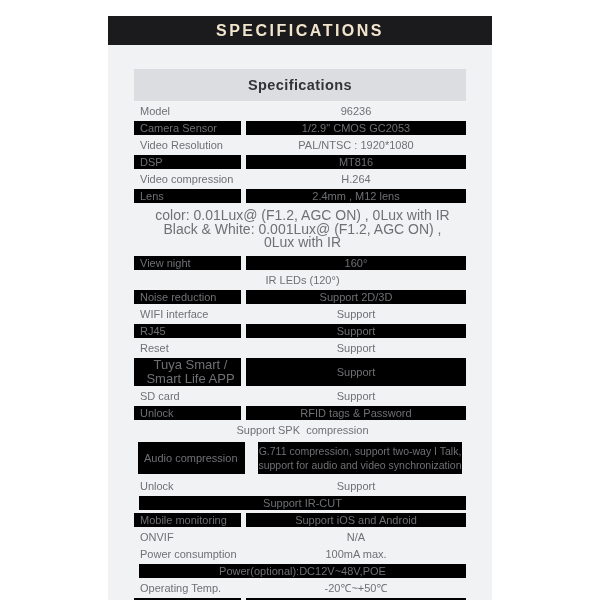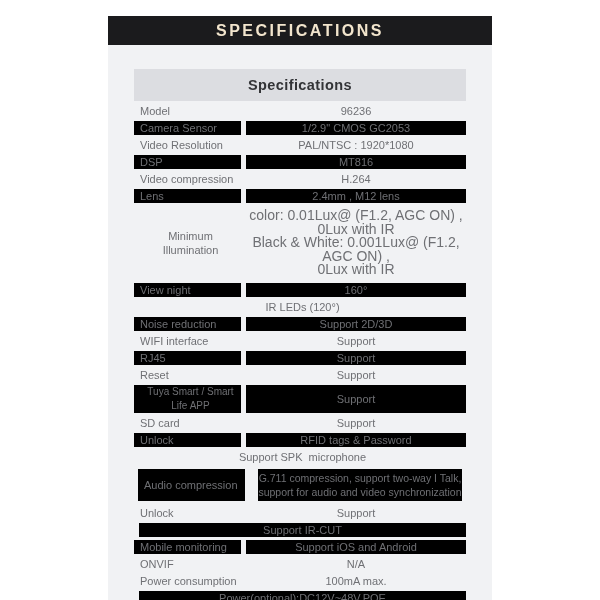--- a/index.html
+++ b/index.html
@@ -59,21 +59,21 @@
     line-height: 14px;
     white-space: pre-wrap;
   }
   .cell.label {
     width: 107px;
     padding: 0 0 0 6px;
     text-align: center;
     display: flex;
     align-items: center;
   }
-  .cell.label.small { font-size: 10px; }
+  .cell.label.small { font-size: 13px; }
   .gap { width: 5px; }
   .cell.value {
     flex: 1;
     text-align: center;
     display: flex;
     align-items: center;
     justify-content: center;
   }
   .row.shaded .cell { background: #000000; }
   .row.tall { min-height: 40px; padding: 3px 0; }
@@ -116,21 +116,20 @@
             <div class="cell label">Video compression</div>
             <div class="gap"></div>
             <div class="cell value">H.264</div>
           </div>
           <div class="row shaded">
             <div class="cell label">Lens</div>
             <div class="gap"></div>
             <div class="cell value">2.4mm , M12 lens</div>
           </div>
           <div class="row tall">
-            <div class="cell label">Minimum Illumination</div>
             <div class="gap"></div>
             <div class="cell value">color: 0.01Lux@ (F1.2, AGC ON) , 0Lux with IR
 Black &amp; White: 0.001Lux@ (F1.2, AGC ON) ,
 0Lux with IR</div>
           </div>
           <div class="row shaded">
             <div class="cell label">View night</div>
             <div class="gap"></div>
             <div class="cell value">160°</div>
           </div>
@@ -168,21 +167,21 @@
             <div class="gap"></div>
             <div class="cell value">Support</div>
           </div>
           <div class="row shaded">
             <div class="cell label">Unlock</div>
             <div class="gap"></div>
             <div class="cell value">RFID tags &amp; Password</div>
           </div>
           <div class="row">
             <div class="gap"></div>
-            <div class="cell value">Support SPK  microphone</div>
+            <div class="cell value">Support SPK  compression</div>
           </div>
           <div class="row shaded tall2">
             <div class="cell label">Audio compression</div>
             <div class="gap"></div>
             <div class="cell value">G.711 compression, support two-way I Talk,
 support for audio and video synchronization</div>
           </div>
           <div class="row">
             <div class="cell label">Unlock</div>
             <div class="gap"></div>

